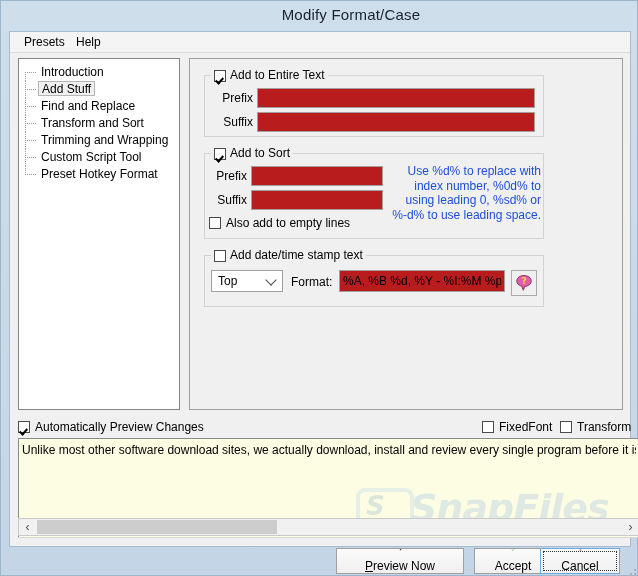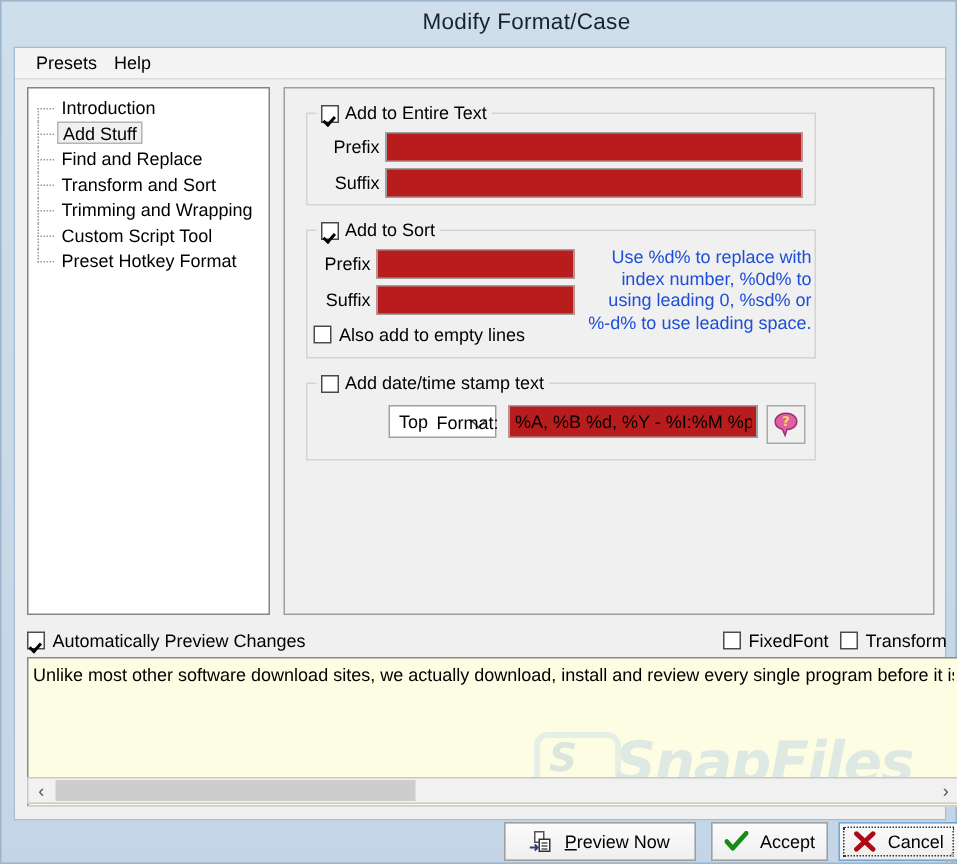--- a/index.html
+++ b/index.html
@@ -99,21 +99,21 @@
   }
   .hint{
     position:absolute;font-size:12px;line-height:14.5px;color:#1d4ed8;text-align:right;
   }
   .inline-cb{
     position:absolute;display:flex;align-items:center;gap:5px;font-size:12px;
   }
   .combo{
     position:absolute;background:#fff;border:1px solid #a0a0a0;
     box-sizing:border-box;display:flex;align-items:center;
-    padding-left:6px;font-size:12px;cursor:pointer;margin-left:48px;
+    padding-left:6px;font-size:12px;cursor:pointer;
   }
   .combo .chev{
     position:absolute;right:7px;top:50%;width:7px;height:7px;
     margin-top:-5px;border-right:1.6px solid #4b4b4b;
     border-bottom:1.6px solid #4b4b4b;transform:rotate(45deg);
   }
   .helpbtn{
     position:absolute;background:#f0f0f0;border:1px solid #a9a9a9;
     box-sizing:border-box;display:flex;align-items:center;
     justify-content:center;cursor:pointer;
@@ -164,21 +164,21 @@
   }
   
   .btnbar{
     position:absolute;left:8px;top:505px;width:622px;height:46px;
     border-top:1px solid #d6d6d6;box-sizing:border-box;
   }
   .btn{
     position:absolute;background:linear-gradient(#fbfbfb,#efefef);
     border:1px solid #a0a0a0;box-sizing:border-box;
     display:flex;align-items:center;justify-content:center;gap:8px;
-    font-size:12px;cursor:pointer;
+    font-size:12px;cursor:pointer;flex-direction:column;
   }
   .btn.focused{ border:1px solid #6fa8d8; }
   .btn.focused .inner-focus{
     position:absolute;left:2px;top:2px;right:2px;bottom:2px;
     border:1px dotted #333;
   }
   .grip{
     position:absolute;right:4px;bottom:4px;width:10px;height:10px;
   }
   .grip i{
@@ -344,21 +344,21 @@
         <span><span class="u">P</span><span>review Now</span></span>
       </div>
 
       <div class="btn" style="left:456px;top:10px;width:78px;height:26px;">
         <svg width="16" height="14" viewBox="0 0 16 14">
           <path d="M1.5 7 L5.5 11.5 L14.5 1.5" stroke="#178a18" stroke-width="3.2" fill="none" stroke-linecap="round" stroke-linejoin="round"></path>
         </svg>
         <span>Accept</span>
       </div>
 
-      <div class="btn focused" style="left:541px;top:10px;width:80px;height:26px;">
+      <div class="btn focused" style="left:522px;top:10px;width:80px;height:26px;">
         <span class="inner-focus"></span>
         <svg width="15" height="14" viewBox="0 0 15 14">
           <path d="M2 1.8 L13 12.2 M13 1.8 L2 12.2" stroke="#aa0b14" stroke-width="3.2" fill="none" stroke-linecap="round"></path>
         </svg>
         <span>Cancel</span>
       </div>
 
       <div class="grip">
 
         <i style="left:4px;top:4px;"></i>

